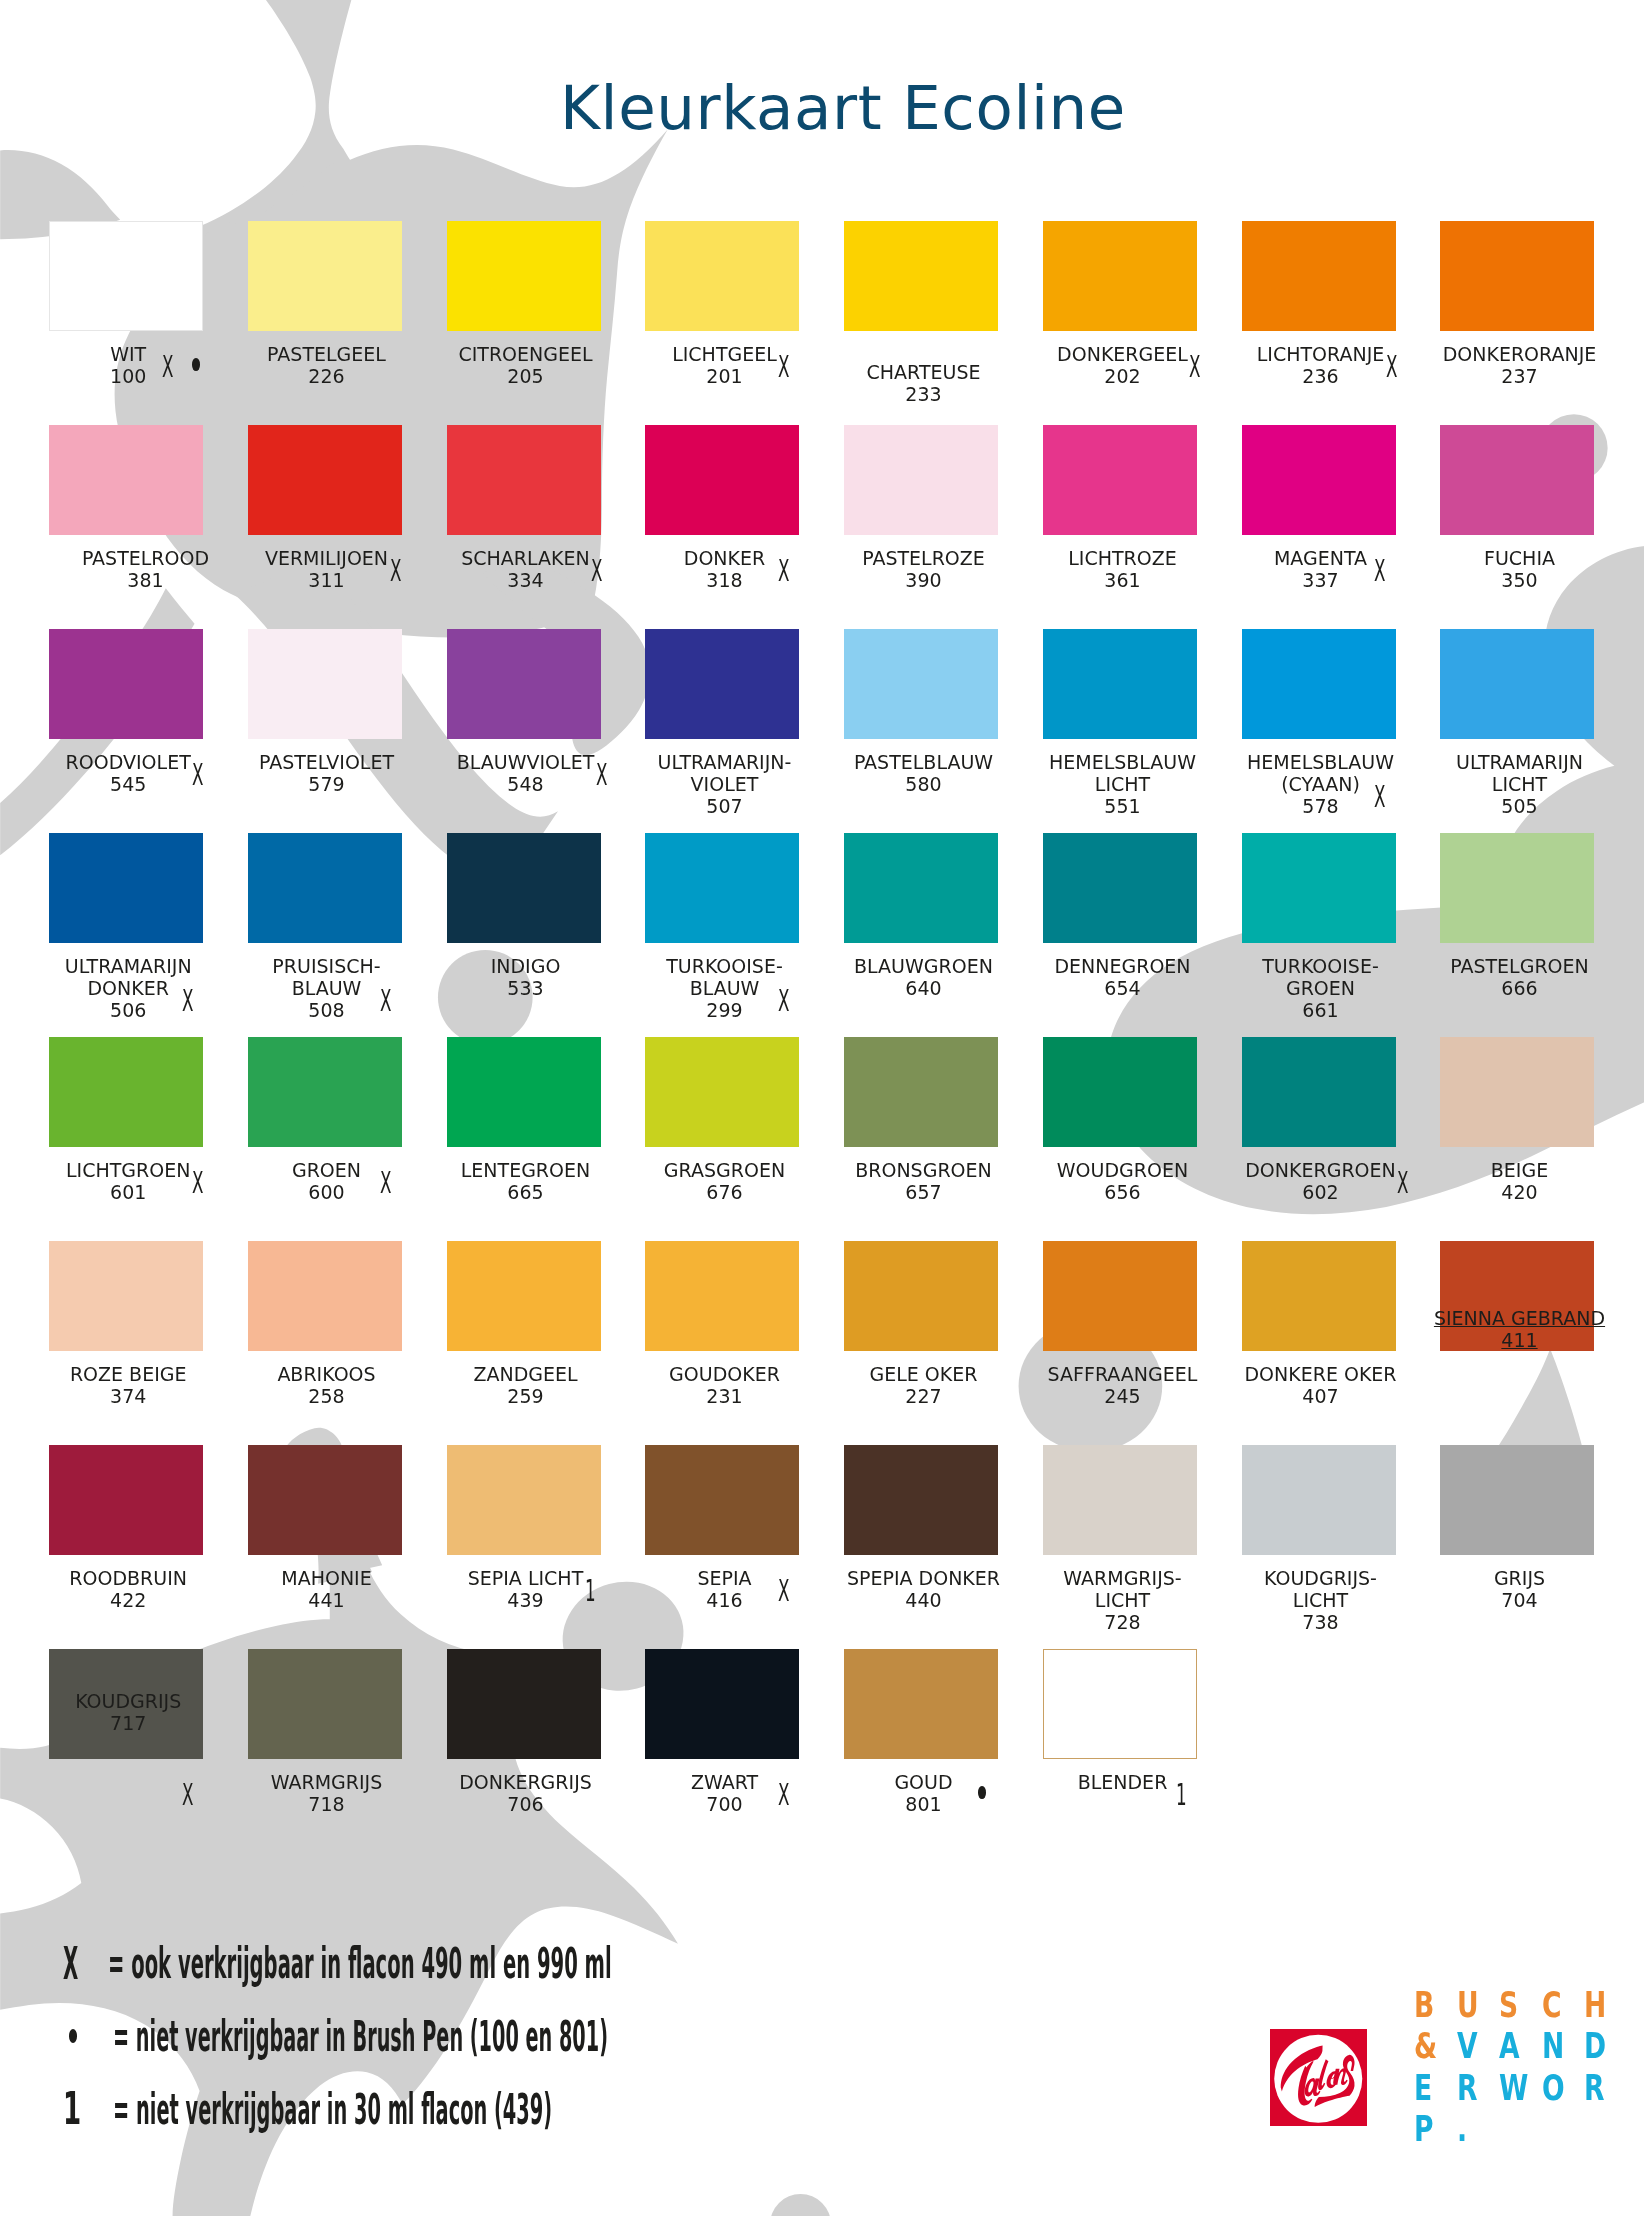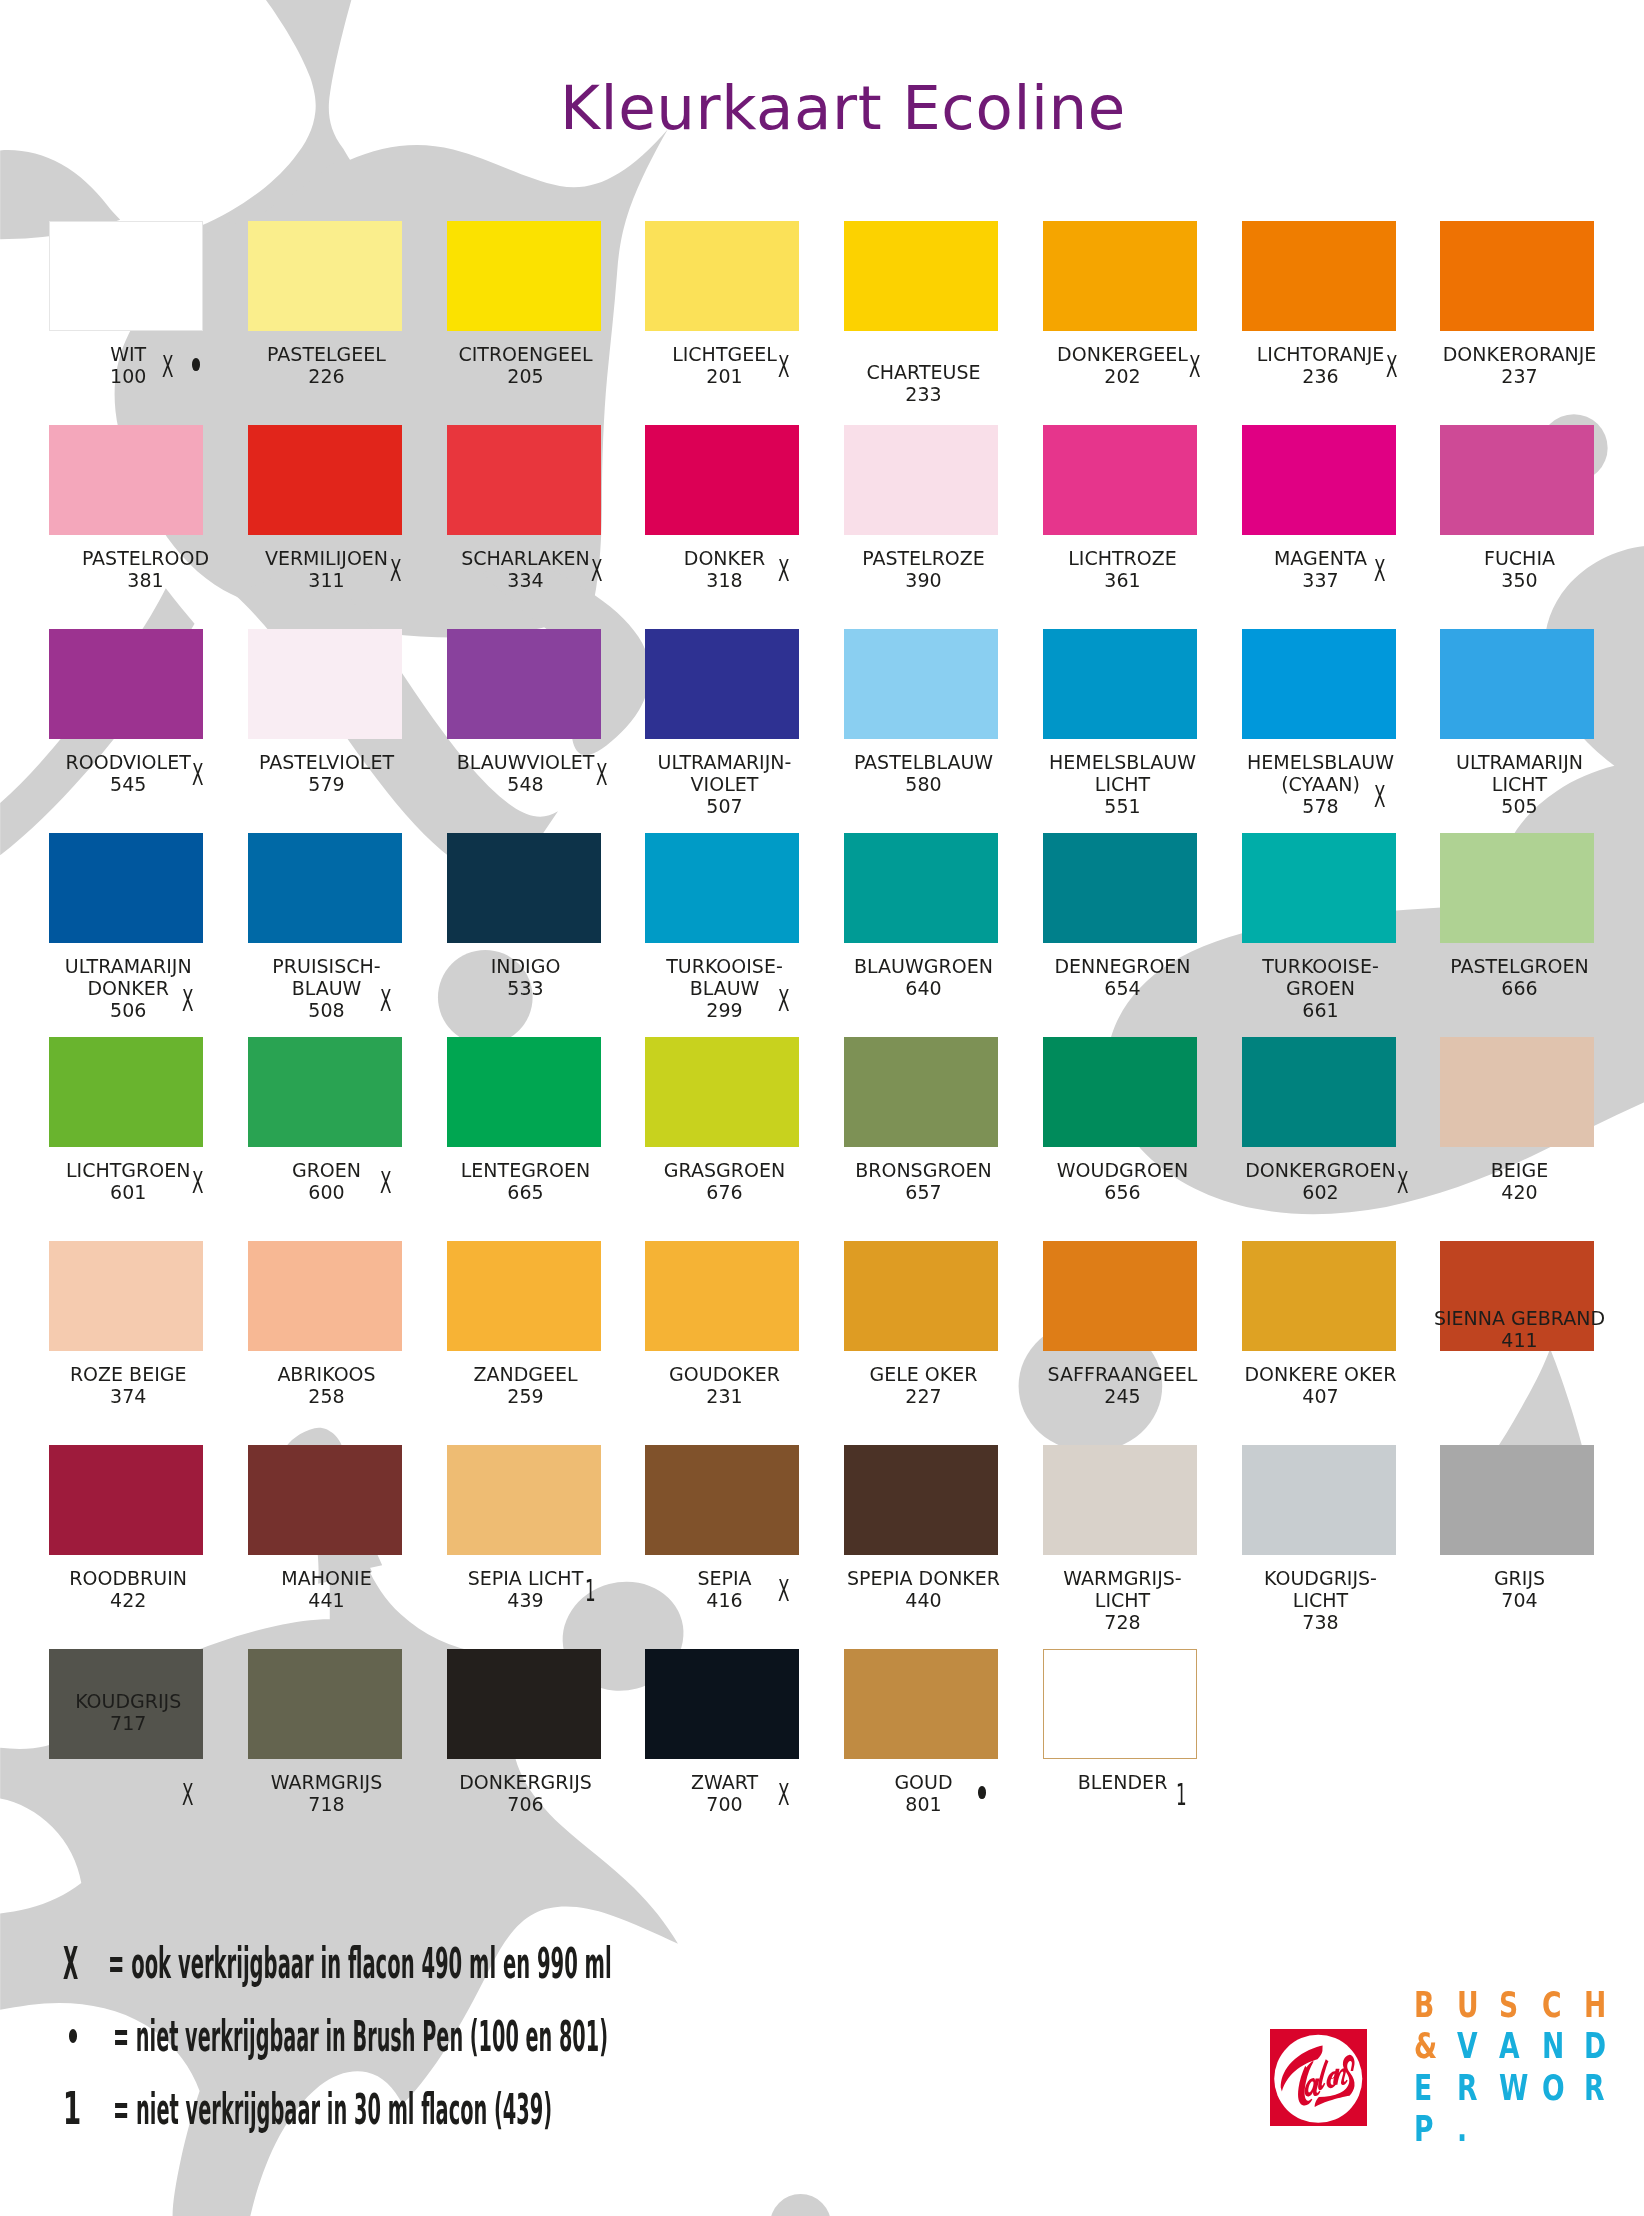--- a/index.html
+++ b/index.html
@@ -2,21 +2,21 @@
 <html style="font-size:13.5px"><head>
 <meta charset="utf-8">
 <title>Kleurkaart Ecoline</title>
 <style>
   html,body{margin:0;padding:0;}
   body{width:1645px;height:2216px;background:#ffffff;
        font-family:"DejaVu Sans",sans-serif;position:relative;overflow:hidden;}
   #bg{position:absolute;left:0;top:0;width:1645px;height:2216px;z-index:0;display:block;}
   #page{position:absolute;left:0;top:0;width:1645px;height:2216px;z-index:2;}
   .title{position:absolute;top:0;text-align:left;white-space:nowrap;
-         font-size:61px;line-height:61px;letter-spacing:0.6px;color:#701a75;font-weight:400;}
+         font-size:61px;line-height:61px;letter-spacing:0.6px;color:#0c4a6e;font-weight:400;}
   .sw{position:absolute;box-sizing:border-box;}
   .lab{position:absolute;text-align:center;font-size:19px;line-height:22px;color:#1d1d1b;}
   .lab span{display:block;}
   .mk{position:absolute;color:#1d1d1b;font-family:"DejaVu Sans Condensed","DejaVu Sans",sans-serif;
       font-size:30px;line-height:30px;font-weight:400;transform:scaleX(.62);transform-origin:left top;}
   .mkdot{position:absolute;border-radius:50%;background:#1d1d1b;}
   .lmk{position:absolute;color:#1d1d1b;font-family:"DejaVu Sans Condensed","DejaVu Sans",sans-serif;
        font-weight:bold;transform-origin:left top;}
   .ltx{position:absolute;font-size:42px;line-height:42px;font-weight:bold;color:#1d1d1b;
        white-space:nowrap;font-family:"DejaVu Sans Condensed","DejaVu Sans",sans-serif;
@@ -447,21 +447,21 @@
 <div class="lab" style="left:1004px;top:1363px;width:237px;">
         <span>SAFFRAANGEEL</span>
         <span>245</span>
       </div>
 <div class="sw" style="left:1242px;top:1241px;width:154px;height:110px;background:#DEA223;"></div>
 <div class="lab" style="left:1202px;top:1363px;width:237px;">
         <span>DONKERE OKER</span>
         <span>407</span>
       </div>
 <div class="sw" style="left:1440px;top:1241px;width:154px;height:110px;background:#BF4420;"></div>
-<div class="lab" style="left:1401px;top:1307px;width:237px;">
+<div class="lab" style="left:1401px;top:1307px;width:237px;text-decoration:underline;">
         <span>SIENNA GEBRAND</span>
         <span>411</span>
       </div>
 <div class="sw" style="left:49px;top:1445px;width:154px;height:110px;background:#9E1B3C;"></div>
 <div class="lab" style="left:9.7px;top:1567px;width:237px;">
         <span>ROODBRUIN</span>
         <span>422</span>
       </div>
 <div class="sw" style="left:248px;top:1445px;width:154px;height:110px;background:#75312D;"></div>
 <div class="lab" style="left:208px;top:1567px;width:237px;">

